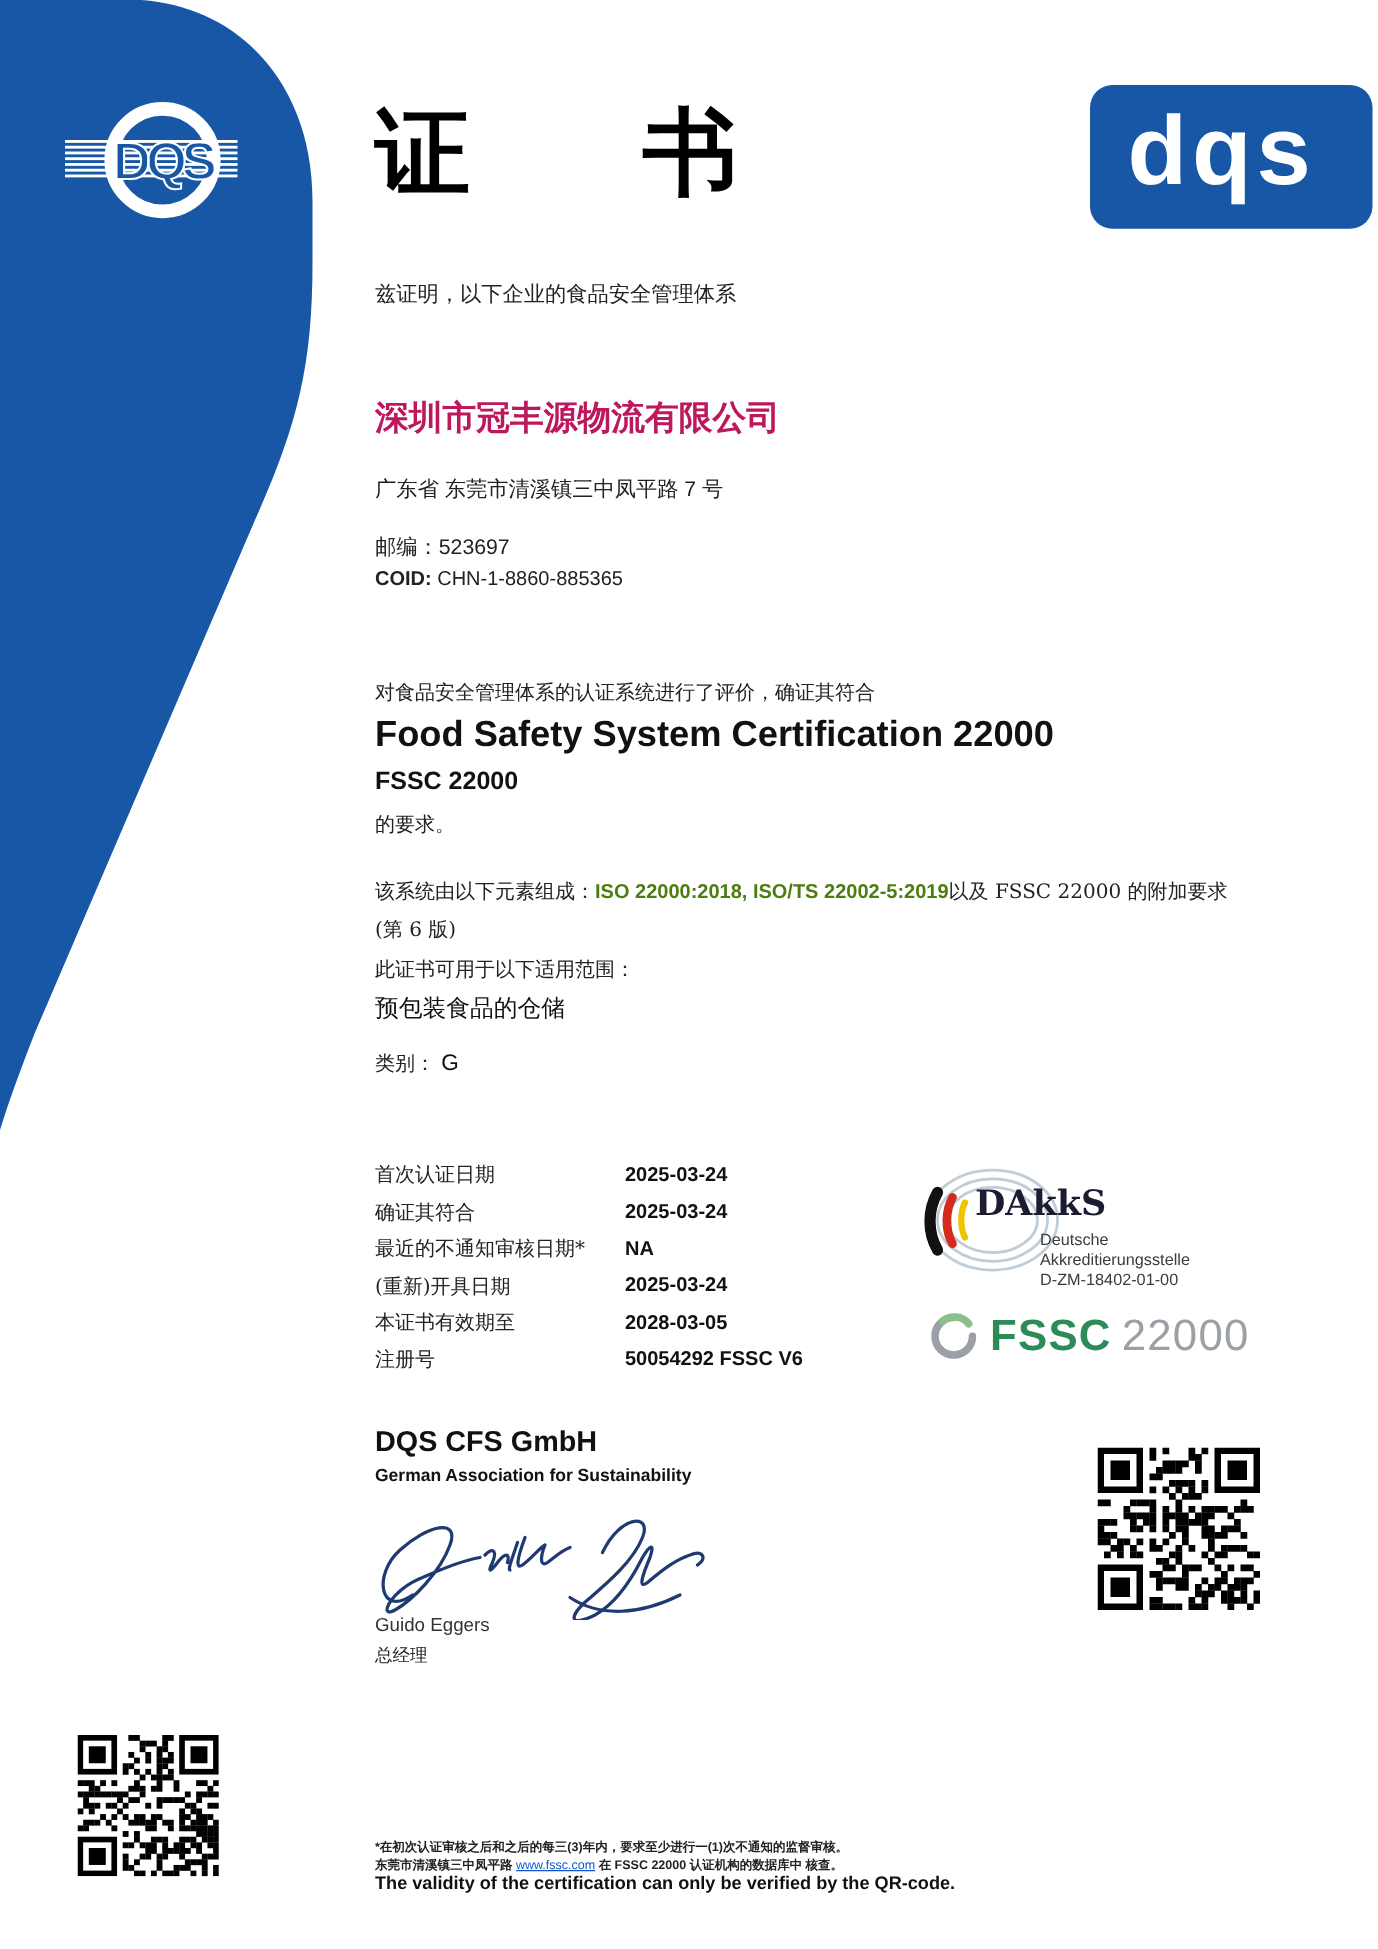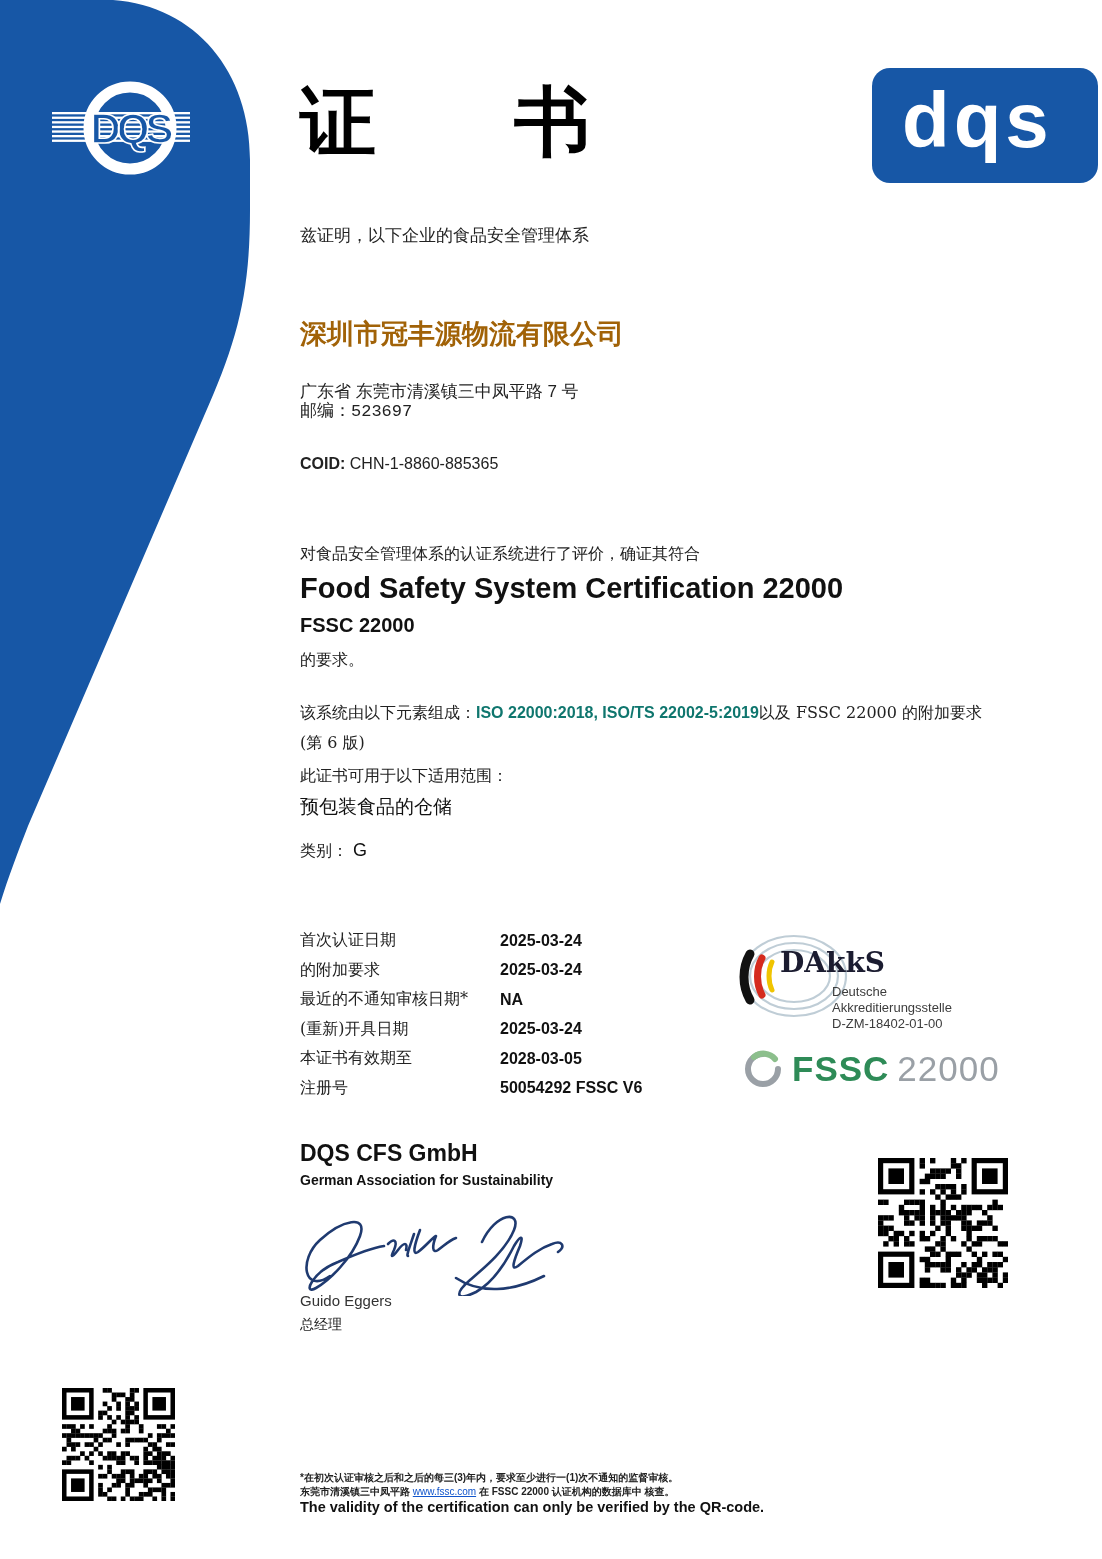--- a/index.html
+++ b/index.html
@@ -14,31 +14,31 @@
   .cert-title{left:300px;top:84px;display:flex;gap:138px;
     font-family:"DejaVu Serif", serif;font-size:76px;font-weight:700;color:#000;line-height:1;}
   
   .dqs-box{left:872px;top:68px;width:226px;height:115px;background:#1757A6;border-radius:18px;
     display:flex;align-items:center;justify-content:flex-start;padding-left:30px;box-sizing:border-box;}
   .dqs-box span{color:#fff;font-weight:700;font-size:78px;letter-spacing:4px;line-height:1;
     font-family:"Liberation Sans", sans-serif;transform:translateY(-6px);}
   
   .serif{font-family:"DejaVu Serif", serif;}
   .intro{left:300px;top:224px;font-size:17px;color:#222;}
-  .company-name{left:300px;top:316px;font-size:27px;font-weight:700;color:#a16207;}
+  .company-name{left:300px;top:316px;font-size:27px;font-weight:700;color:#be185d;}
   .company-address{left:300px;top:380px;font-size:17px;color:#222;}
-  .company-postal{left:300px;top:399px;font-size:17px;color:#222;font-family:Liberation Mono, monospace;}
+  .company-postal{left:300px;top:426px;font-size:17px;color:#222;}
   .coid-line{left:300px;top:455px;font-size:16px;color:#222;}
   .coid-line b{font-weight:700;}
   .assess-intro{left:300px;top:544px;font-size:16px;color:#222;text-align:center;}
   .std-title{left:300px;top:572px;font-size:29px;font-weight:700;color:#111;}
   .std-sub{left:300px;top:614px;font-size:20px;font-weight:700;color:#111;}
   .requirement{left:300px;top:650px;font-size:16px;color:#222;}
   .elements{left:300px;top:698px;width:700px;font-size:16px;color:#222;line-height:30px;}
-  .elements b{font-family:"Liberation Sans", sans-serif;font-weight:700;color:#0f766e;}
+  .elements b{font-family:"Liberation Sans", sans-serif;font-weight:700;color:#4d7c0f;}
   .scope-intro{left:300px;top:766px;font-size:16px;color:#222;}
   .scope-value{left:300px;top:794px;font-size:19px;color:#111;}
   .category{left:300px;top:840px;font-size:16px;color:#222;}
   .category .cat-val{font-family:"Liberation Sans", sans-serif;font-size:18px;color:#111;}
   
   .details{left:300px;top:926px;width:420px;}
   .details .row{display:flex;height:29.5px;align-items:center;}
   .details .lbl{width:200px;font-family:"DejaVu Serif", serif;font-size:16px;color:#222;}
   .details .val{font-weight:700;font-size:16px;color:#111;}
   
@@ -122,21 +122,21 @@
     <span>类别：</span>
     <span class="cat-val">G</span>
   </div>
 
   <div class="abs details">
     <div class="row">
       <span class="lbl">首次认证日期</span>
       <span class="val">2025-03-24</span>
     </div>
     <div class="row">
-      <span class="lbl">的附加要求</span>
+      <span class="lbl">确证其符合</span>
       <span class="val">2025-03-24</span>
     </div>
     <div class="row">
       <span class="lbl">最近的不通知审核日期*</span>
       <span class="val">NA</span>
     </div>
     <div class="row">
       <span class="lbl">(重新)开具日期</span>
       <span class="val">2025-03-24</span>
     </div>

